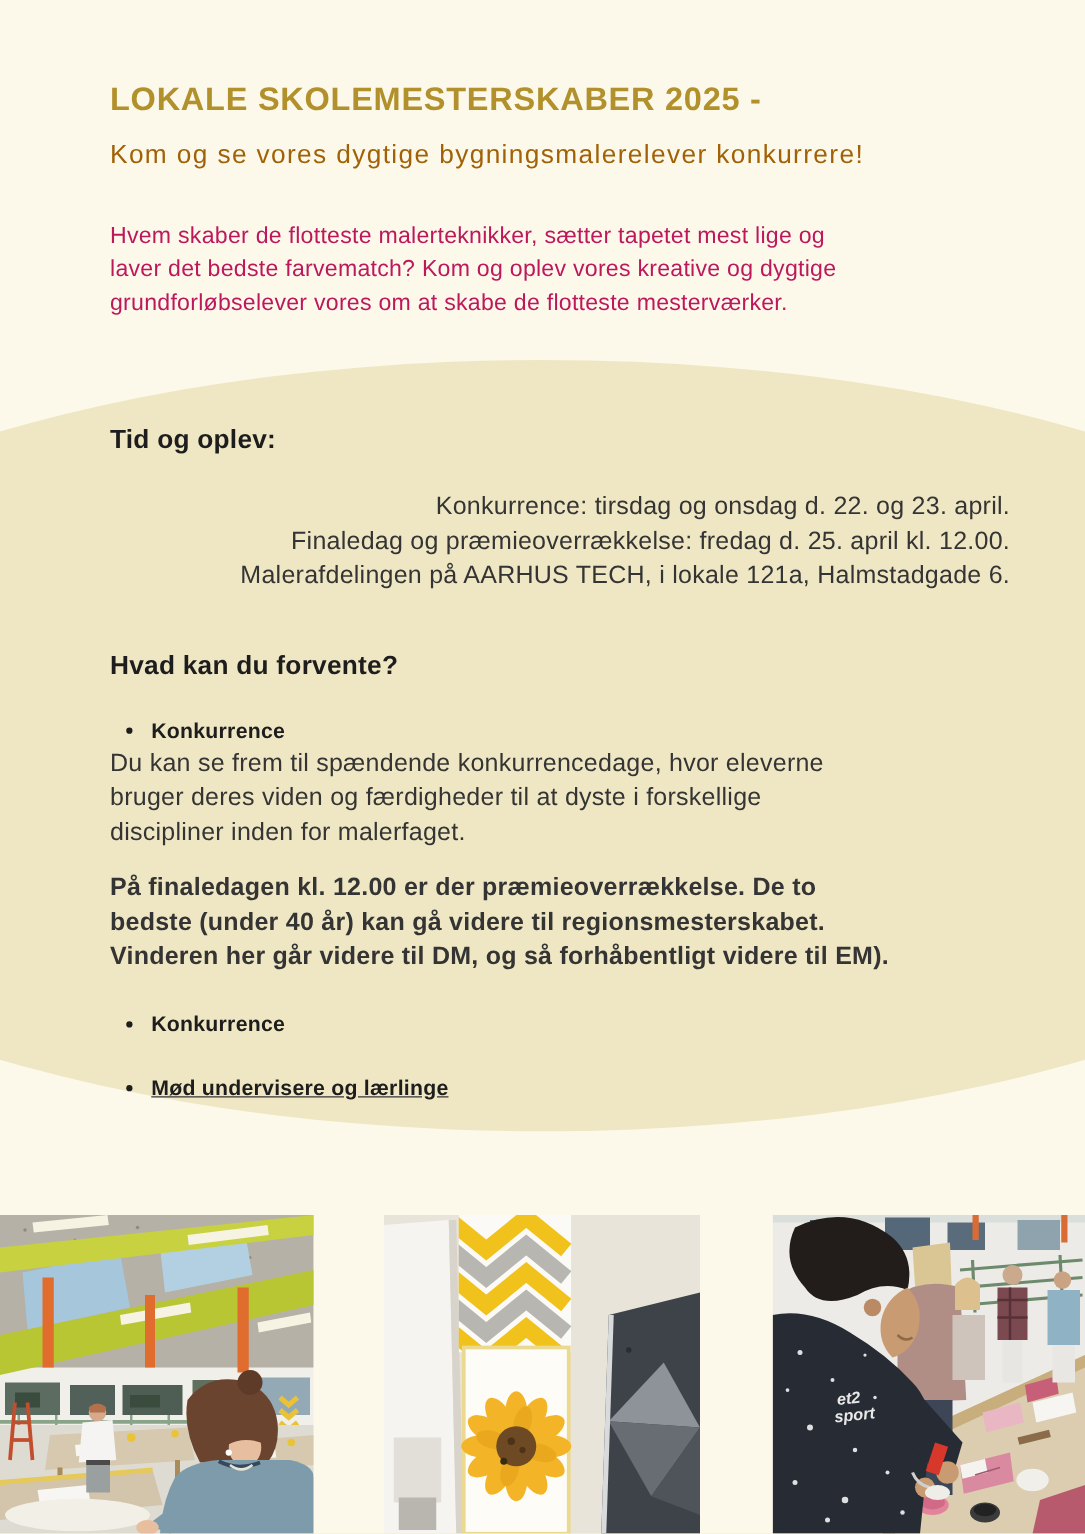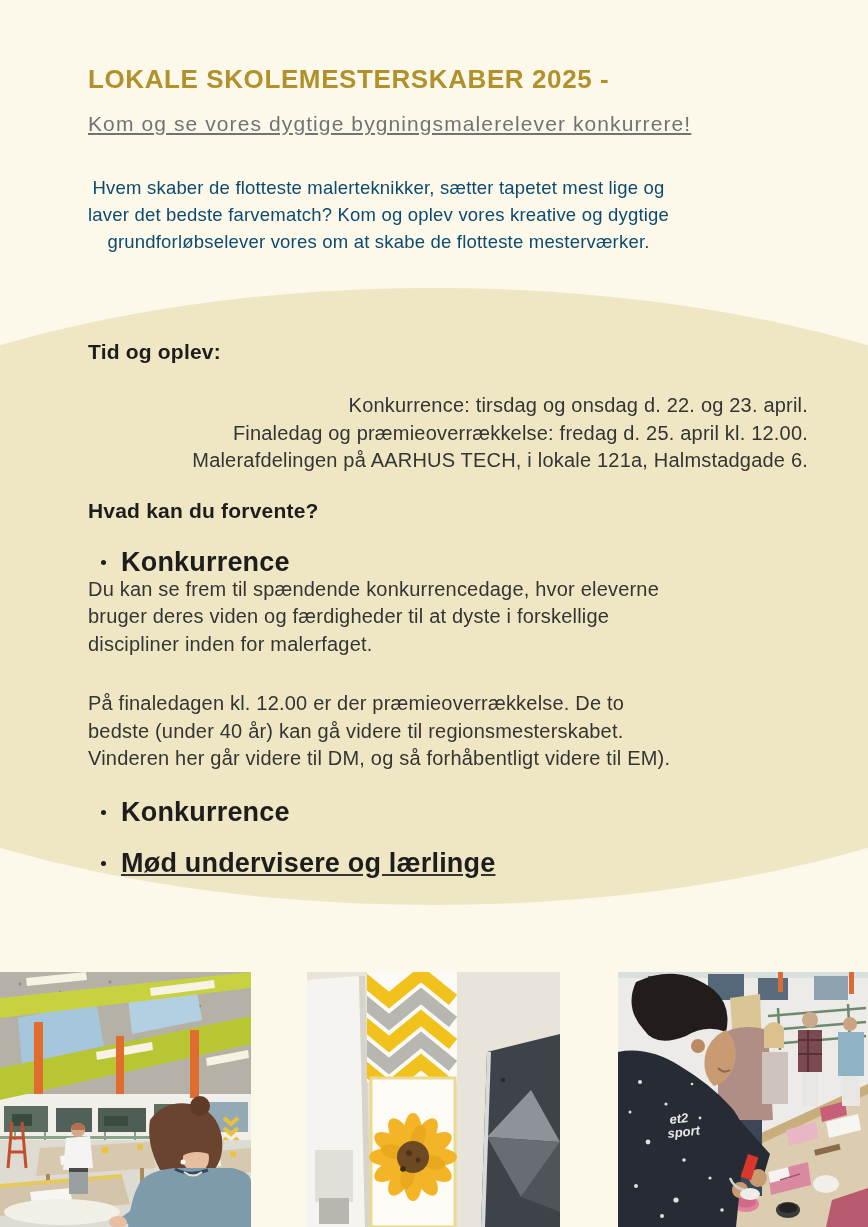--- a/index.html
+++ b/index.html
@@ -24,54 +24,53 @@
 
   
   .title {
     position:absolute; left:88px; top:64px; z-index:1;
     font-size:26px; font-weight:800; letter-spacing:0.6px;
     color:#B2912C; white-space:nowrap;
   }
   .subtitle {
     position:absolute; left:88px; top:112px; z-index:1;
     font-size:21px; font-weight:400; letter-spacing:1.1px;
-    color:#737373; white-space:nowrap;text-decoration:underline;
+    color:#a16207; white-space:nowrap;
   }
   .intro {
     position:absolute; left:88px; top:174px; z-index:1;
     font-size:18.5px; line-height:27px; letter-spacing:0.2px;
-    color:#0c4a6e;
-    text-align:center;
+    color:#be185d;
   }
   .intro div { white-space:nowrap; }
 
   
   .panel {
     position:absolute; left:88px; top:340px; width:720px; z-index:1;
     font-size:20px; line-height:27.5px; letter-spacing:0.2px;
     color:#343434;
   }
   .panel h2 {
     font-size:21px; line-height:24px; font-weight:700;
     color:#1D1D1D; letter-spacing:0.2px;
   }
   .sched { margin-top:28px; }
   .sched div { white-space:nowrap;text-align:right; }
-  .expect { margin-top:24px; }
+  .expect { margin-top:46px; }
   .bullet {
     display:flex; align-items:center;
     margin-top:26px; line-height:27px;
   }
   .bullet .dot {
     width:5px; height:5px; border-radius:50%;
     background:#1D1D1D; margin:0 15px 0 13px; flex:0 0 auto;
   }
-  .bullet .blabel { font-weight:700; color:#1D1D1D; font-size:27px; }
+  .bullet .blabel { font-weight:700; color:#1D1D1D; font-size:17px; }
   .ptext div { white-space:nowrap; }
-  .finale { margin-top:32px; }
+  .finale { margin-top:17px;font-weight:bold; }
   .bullet.b3 { margin-top:24px;text-decoration:underline; }
 
   
   .photo {
     position:absolute; top:972px; height:255px; overflow:hidden; z-index:1;
   }
   .photo svg { display:block; width:100%; height:100%; }
   .photo1 { left:0;   width:251px; }
   .photo2 { left:307px; width:253px; }
   .photo3 { left:618px; width:250px; }

